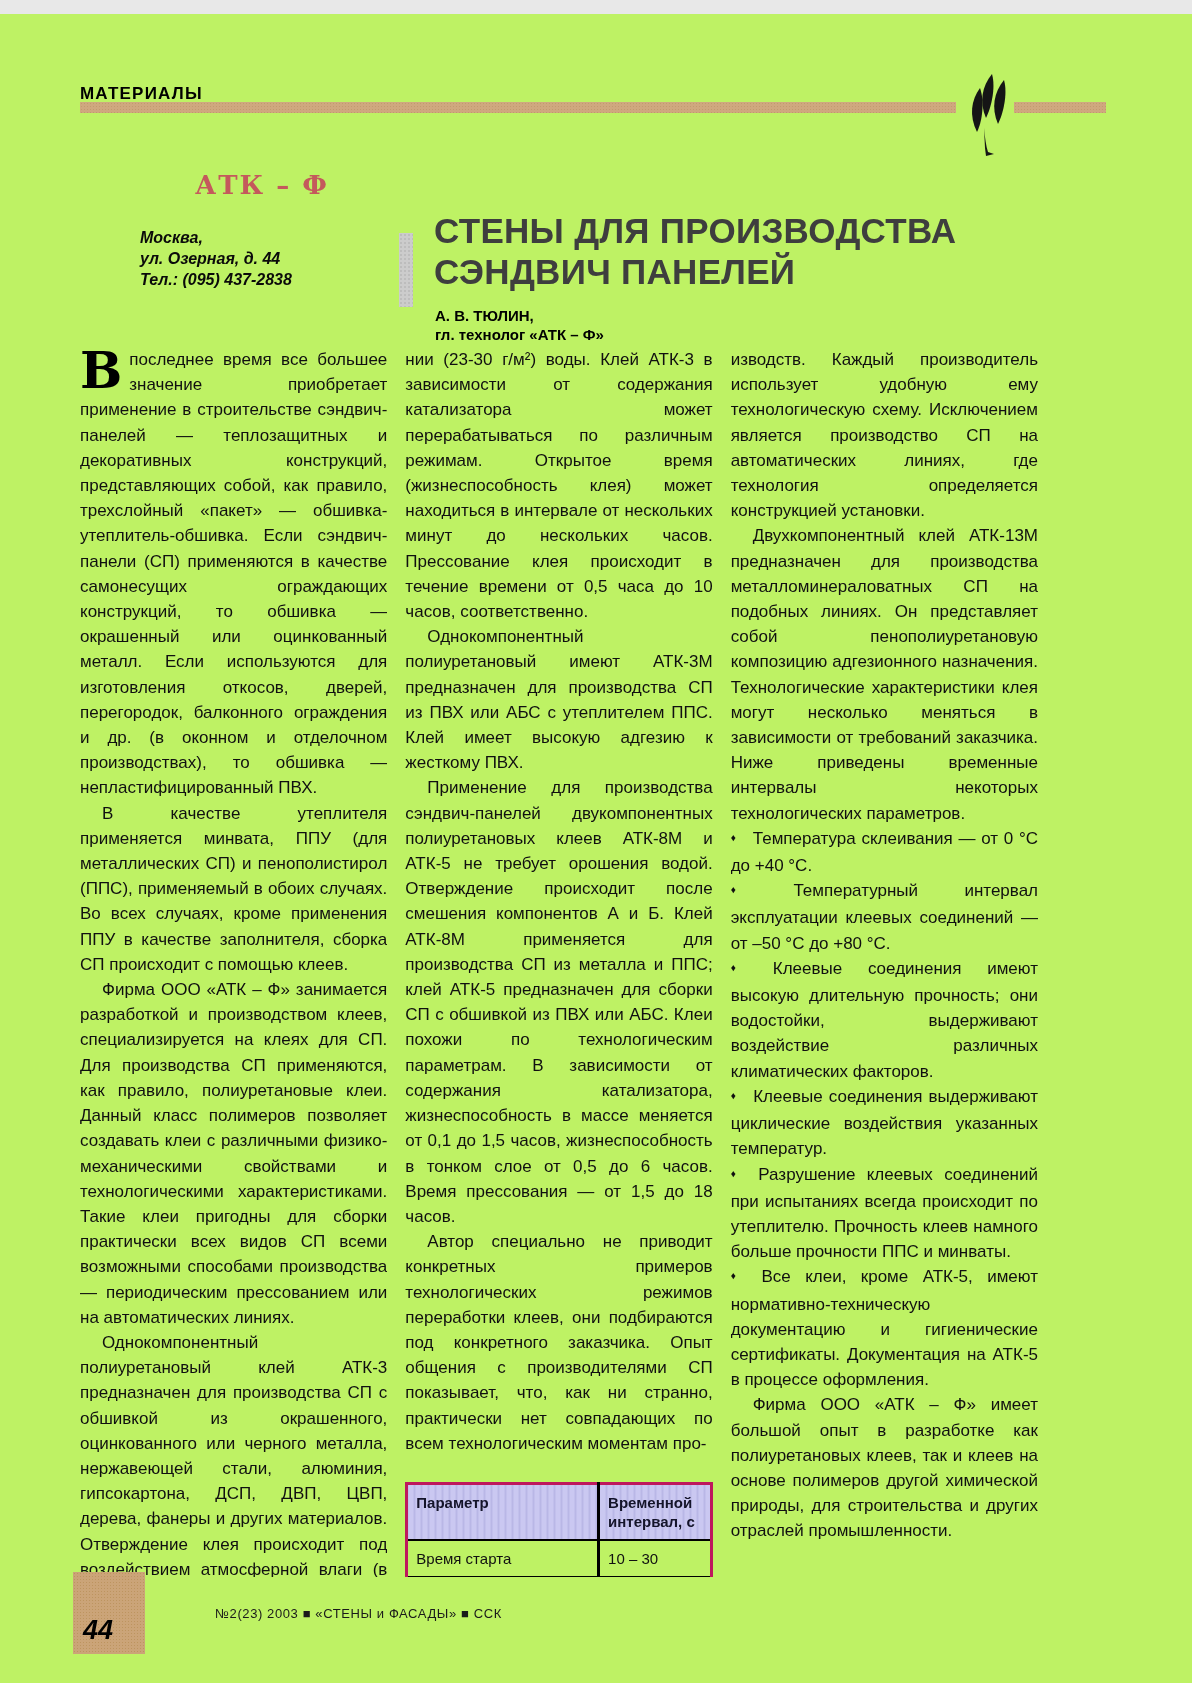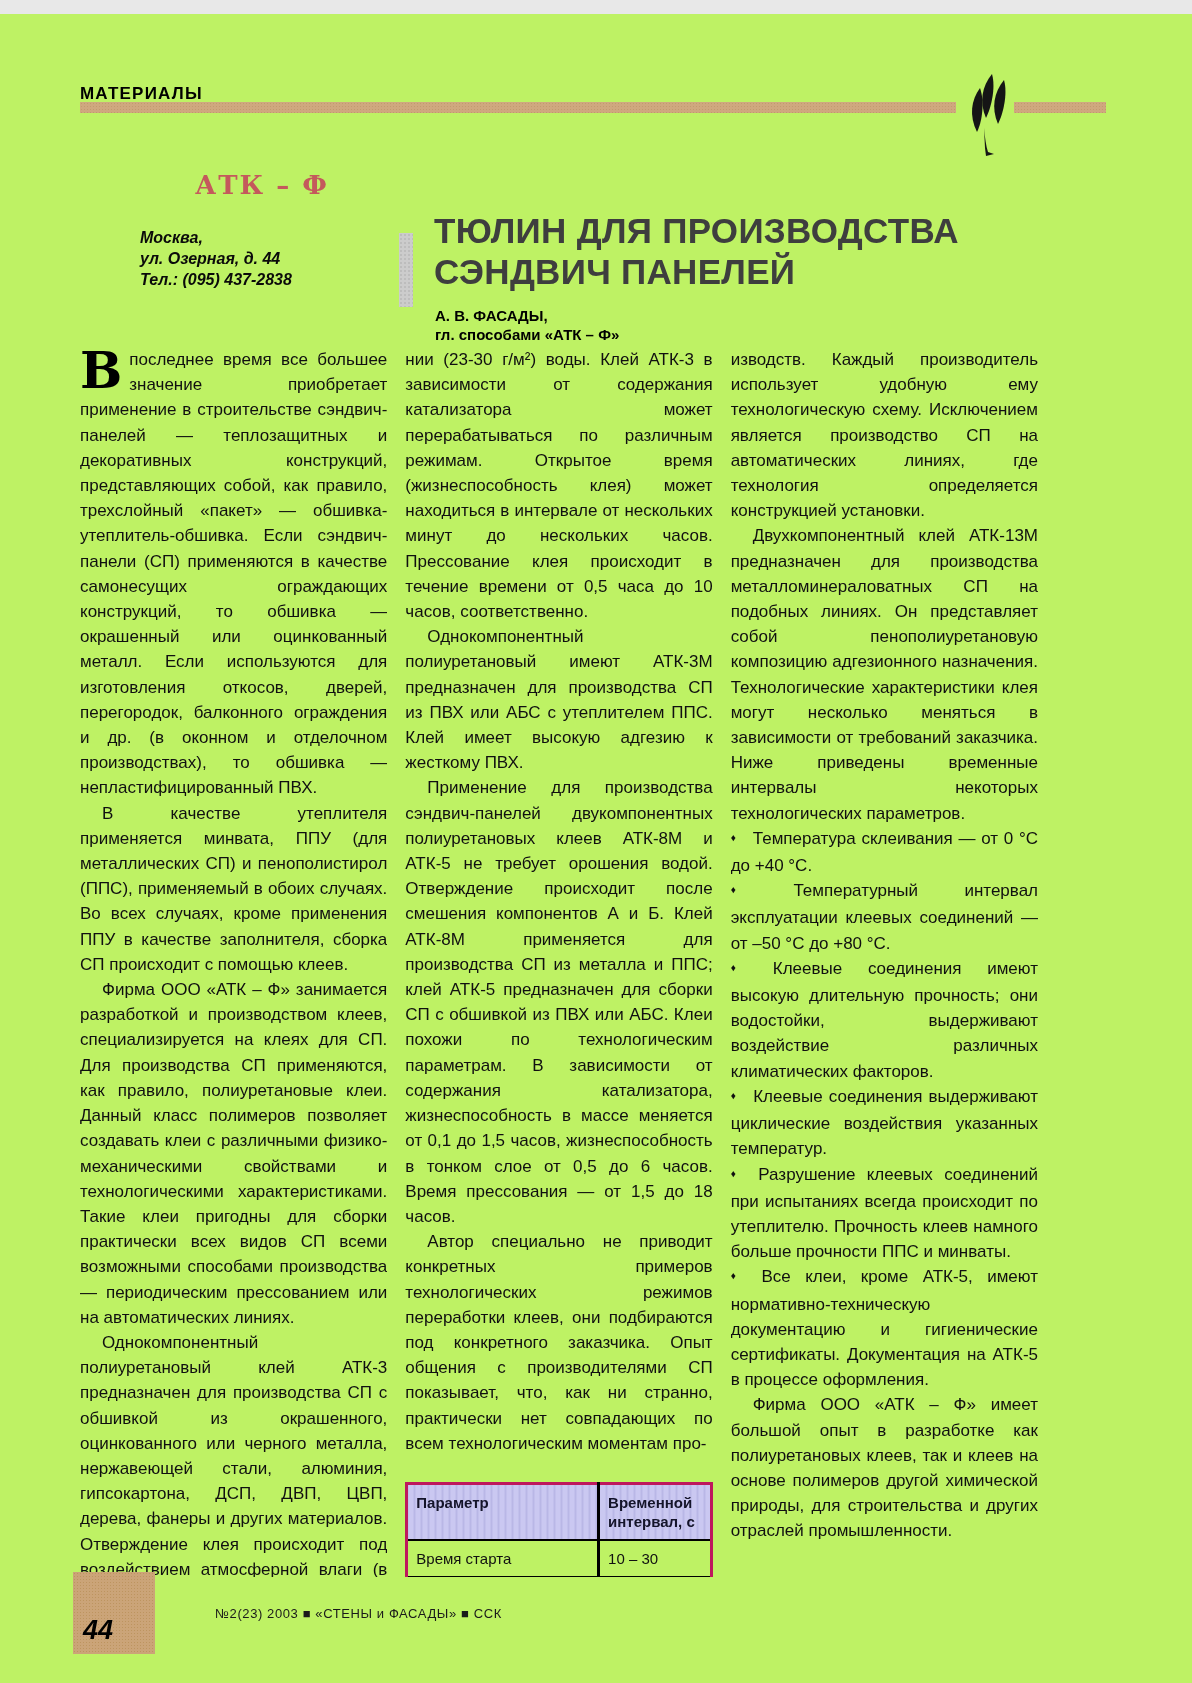--- a/index.html
+++ b/index.html
@@ -65,21 +65,21 @@
   }
   .ptable th, .ptable td { border:2px solid #000; padding:8px 8px; text-align:left; vertical-align:top; }
   .ptable th {
     background:repeating-linear-gradient(90deg, #cac8f1 0px, #cac8f1 5px, #b9b7e6 5px, #b9b7e6 7px);
     font-weight:bold; color:#14142a;
   }
   .ptable .vcol { width:37%; border-left:3px solid #000; }
 
   
   .page-badge {
-    position:absolute; left:73px; top:1558px; width:82px; height:82px;
+    position:absolute; left:73px; top:1558px; width:72px; height:82px;
     background:#cba478;
     background-image:radial-gradient(#bd945f 1px, transparent 1px); background-size:3px 3px;
   }
   .page-num { position:absolute; left:10px; bottom:8px; font-size:27px; font-weight:bold; font-style:italic; color:#000; }
   .footer-line { position:absolute; left:215px; top:1592px; font-size:13px; letter-spacing:0.6px; color:#1a1a1a; }
 </style>
 </head>
 <body>
 
 <div class="page">
@@ -96,26 +96,26 @@
 
   <div class="brand-logo">АТК – Ф</div>
   <div class="brand-address">
     <div>Москва,</div>
     <div>ул. Озерная, д. 44</div>
     <div>Тел.: (095) 437-2838</div>
   </div>
   <div class="divider-bar"></div>
 
   <div class="article-title">
-    <div>ТЮЛИН ДЛЯ ПРОИЗВОДСТВА</div>
+    <div>СТЕНЫ ДЛЯ ПРОИЗВОДСТВА</div>
     <div>СЭНДВИЧ ПАНЕЛЕЙ</div>
   </div>
   <div class="author-block">
-    <div>А. В. ФАСАДЫ,</div>
-    <div>гл. способами «АТК – Ф»</div>
+    <div>А. В. ТЮЛИН,</div>
+    <div>гл. технолог «АТК – Ф»</div>
   </div>
 
   <div class="columns">
 
     <div class="col">
       <p class="para"><span class="dropcap">В</span><span>последнее время все большее значение приобретает применение в строительстве сэндвич-панелей — теплозащитных и декоративных конструкций, представляющих собой, как правило, трехслойный «пакет» — обшивка-утеплитель-обшивка. Если сэндвич-панели (СП) применяются в качестве самонесущих ограждающих конструкций, то обшивка — окрашенный или оцинкованный металл. Если используются для изготовления откосов, дверей, перегородок, балконного ограждения и др. (в оконном и отделочном производствах), то обшивка — непластифицированный ПВХ.</span></p>
       <p class="para indent">В качестве утеплителя применяется минвата, ППУ (для металлических СП) и пенополистирол (ППС), применяемый в обоих случаях. Во всех случаях, кроме применения ППУ в качестве заполнителя, сборка СП происходит с помощью клеев.</p>
       <p class="para indent">Фирма ООО «АТК – Ф» занимается разработкой и производством клеев, специализируется на клеях для СП. Для производства СП применяются, как правило, полиуретановые клеи. Данный класс полимеров позволяет создавать клеи с различными физико-механическими свойствами и технологическими характеристиками. Такие клеи пригодны для сборки практически всех видов СП всеми возможными способами производства — периодическим прессованием или на автоматических линиях.</p>
       <p class="para indent">Однокомпонентный полиуретановый клей АТК-3 предназначен для производства СП с обшивкой из окрашенного, оцинкованного или черного металла, нержавеющей стали, алюминия, гипсокартона, ДСП, ДВП, ЦВП, дерева, фанеры и других материалов. Отверждение клея происходит под воздействием атмосферной влаги (в случае применения минваты в качестве утеплителя) или под воздействием напыленной при ороше-</p>
     </div>

